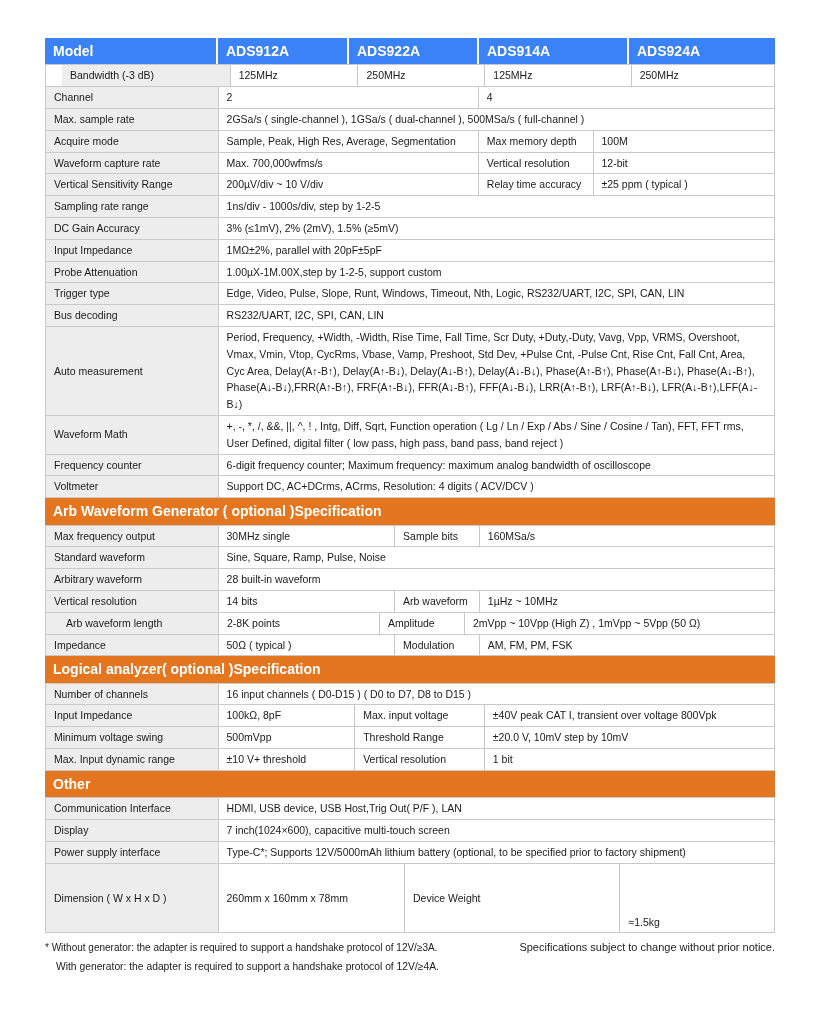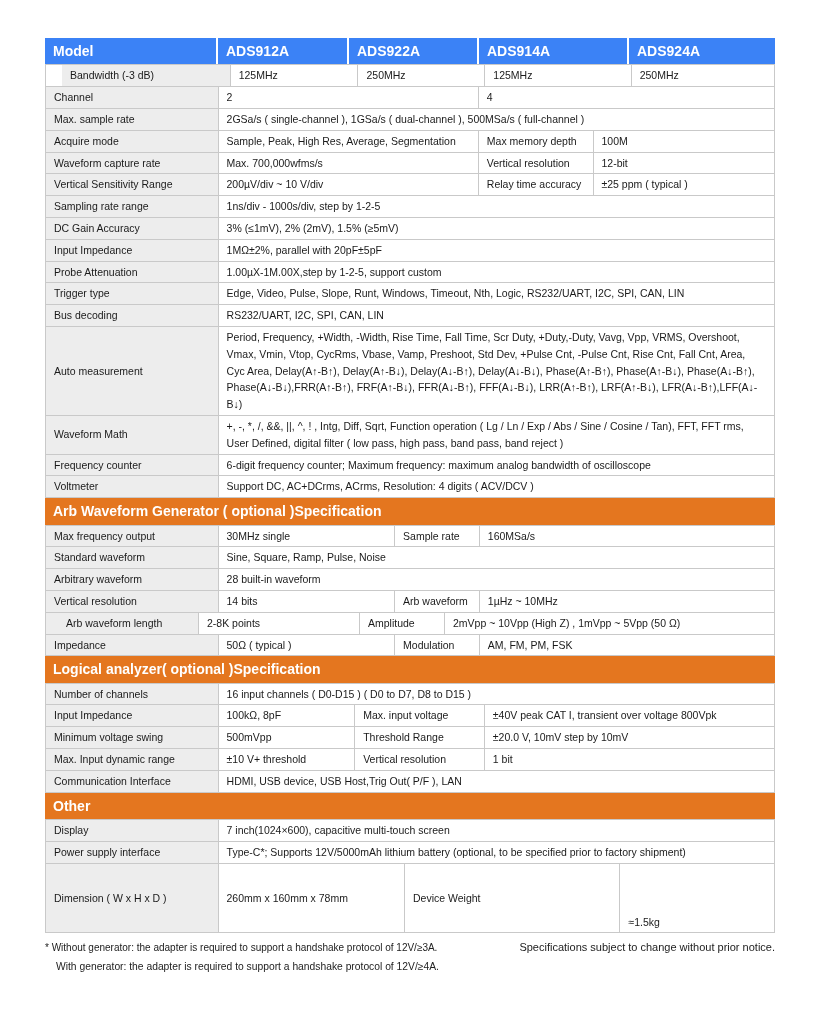--- a/index.html
+++ b/index.html
@@ -124,39 +124,39 @@
       <div class="trow">
         <div class="tcell label" style="width: 173px;">Voltmeter</div>
         <div class="tcell" style="width: 557px;">Support DC, AC+DCrms, ACrms, Resolution: 4 digits ( ACV/DCV )</div>
       </div>
       <div class="trow section">
         <div class="tcell" style="width: 730px;">Arb Waveform Generator ( optional )Specification</div>
       </div>
       <div class="trow">
         <div class="tcell label" style="width: 173px;">Max frequency output</div>
         <div class="tcell" style="width: 177px;">30MHz single</div>
-        <div class="tcell" style="width: 85px;">Sample rate</div>
+        <div class="tcell" style="width: 85px;">Sample bits</div>
         <div class="tcell" style="width: 295px;">160MSa/s</div>
       </div>
       <div class="trow">
         <div class="tcell label" style="width: 173px;">Standard waveform</div>
         <div class="tcell" style="width: 557px;">Sine, Square, Ramp, Pulse, Noise</div>
       </div>
       <div class="trow">
         <div class="tcell label" style="width: 173px;">Arbitrary waveform</div>
         <div class="tcell" style="width: 557px;">28 built-in waveform</div>
       </div>
       <div class="trow">
         <div class="tcell label" style="width: 173px;">Vertical resolution</div>
         <div class="tcell" style="width: 177px;">14 bits</div>
         <div class="tcell" style="width: 85px;">Arb waveform</div>
         <div class="tcell" style="width: 295px;">1µHz ~ 10MHz</div>
       </div>
       <div class="trow">
-        <div class="tcell label" style="width: 153px; padding-left: 20px;">Arb waveform length</div>
+        <div class="tcell label" style="width: 173px; padding-left: 20px;">Arb waveform length</div>
         <div class="tcell" style="width: 161px;">2-8K points</div>
         <div class="tcell" style="width: 85px;">Amplitude</div>
         <div class="tcell" style="width: 295px;">2mVpp ~ 10Vpp (High Z) , 1mVpp ~ 5Vpp (50 Ω)</div>
       </div>
       <div class="trow">
         <div class="tcell label" style="width: 173px;">Impedance</div>
         <div class="tcell" style="width: 177px;">50Ω ( typical )</div>
         <div class="tcell" style="width: 85px; text-align: center;">Modulation</div>
         <div class="tcell" style="width: 295px;">AM, FM, PM, FSK</div>
       </div>
@@ -178,26 +178,26 @@
         <div class="tcell" style="width: 137px;">500mVpp</div>
         <div class="tcell" style="width: 130px;">Threshold Range</div>
         <div class="tcell" style="width: 290px;">±20.0 V, 10mV step by 10mV</div>
       </div>
       <div class="trow">
         <div class="tcell label" style="width: 173px;">Max. Input dynamic range</div>
         <div class="tcell" style="width: 137px;">±10 V+ threshold</div>
         <div class="tcell" style="width: 130px;">Vertical resolution</div>
         <div class="tcell" style="width: 290px;">1 bit</div>
       </div>
+      <div class="trow section">
+        <div class="tcell" style="width: 730px;">Other</div>
+      </div>
       <div class="trow">
         <div class="tcell label" style="width: 173px;">Communication Interface</div>
         <div class="tcell" style="width: 557px;">HDMI, USB device, USB Host,Trig Out( P/F ), LAN</div>
-      </div>
-      <div class="trow section">
-        <div class="tcell" style="width: 730px;">Other</div>
       </div>
       <div class="trow">
         <div class="tcell label" style="width: 173px;">Display</div>
         <div class="tcell" style="width: 557px;">7 inch(1024×600), capacitive multi-touch screen</div>
       </div>
       <div class="trow">
         <div class="tcell label" style="width: 173px;">Power supply interface</div>
         <div class="tcell" style="width: 557px;">Type-C*;  Supports 12V/5000mAh lithium battery (optional, to be specified prior to factory shipment)</div>
       </div>
       <div class="trow">

